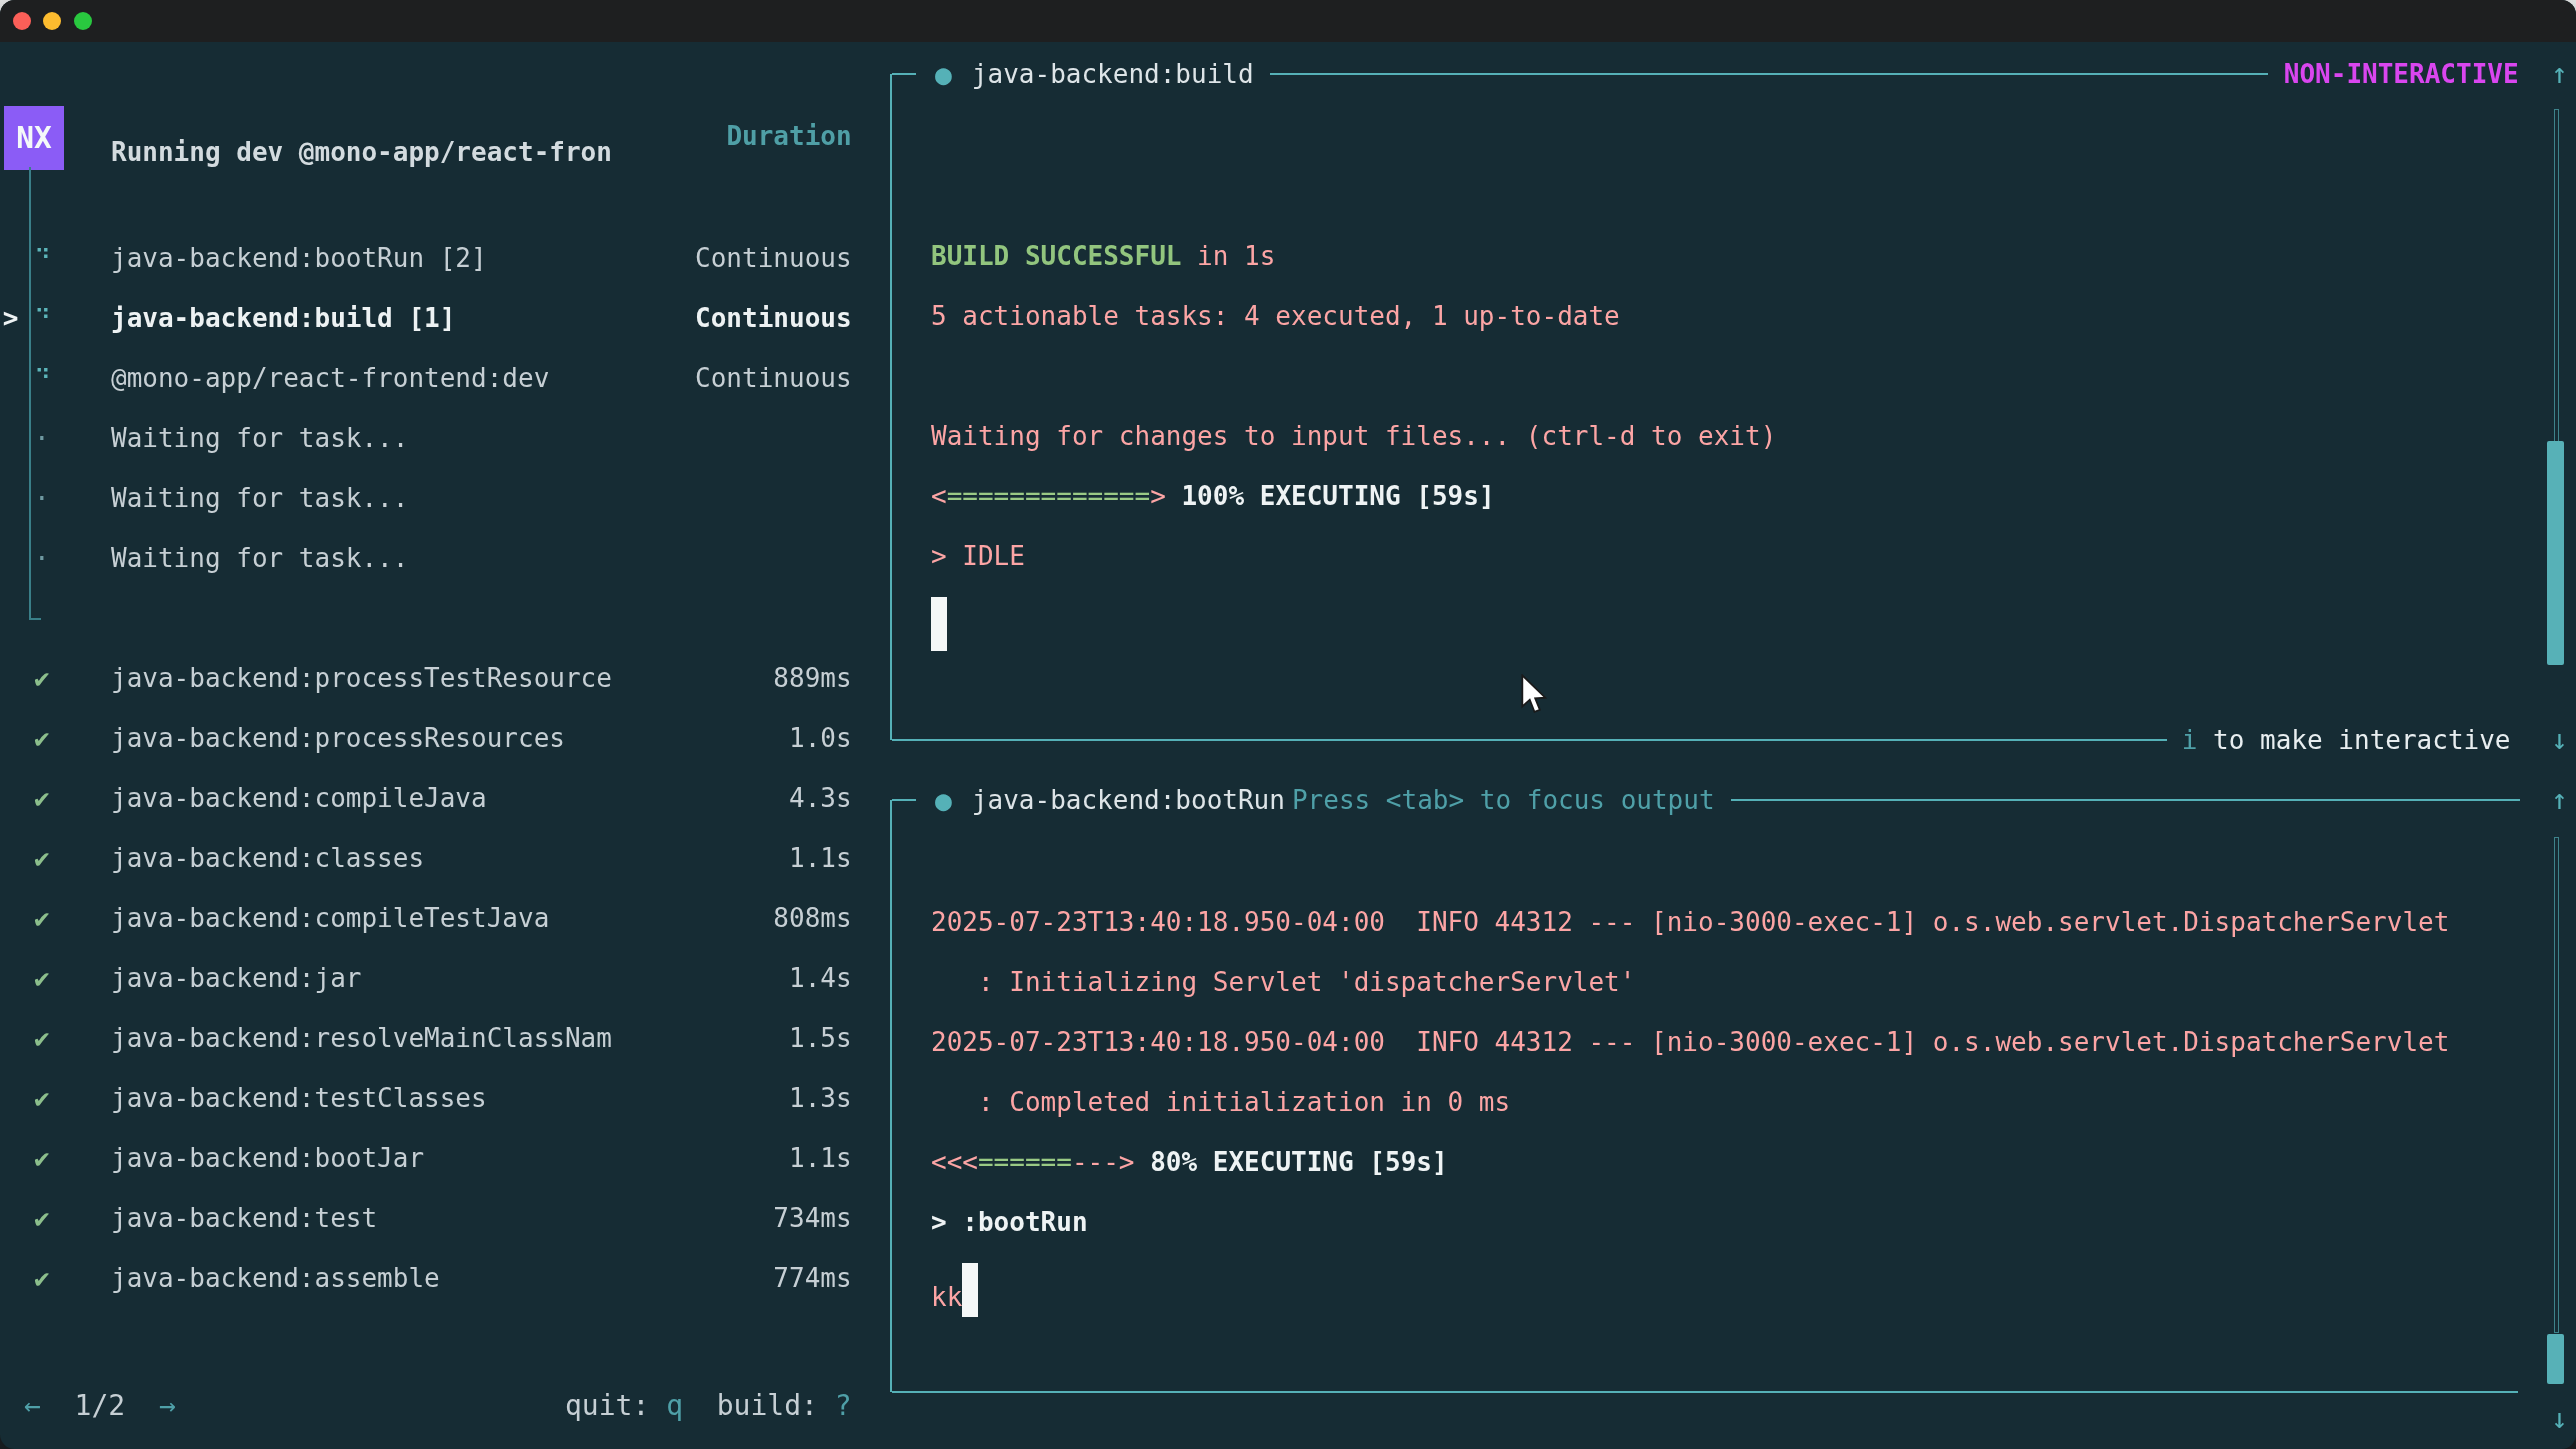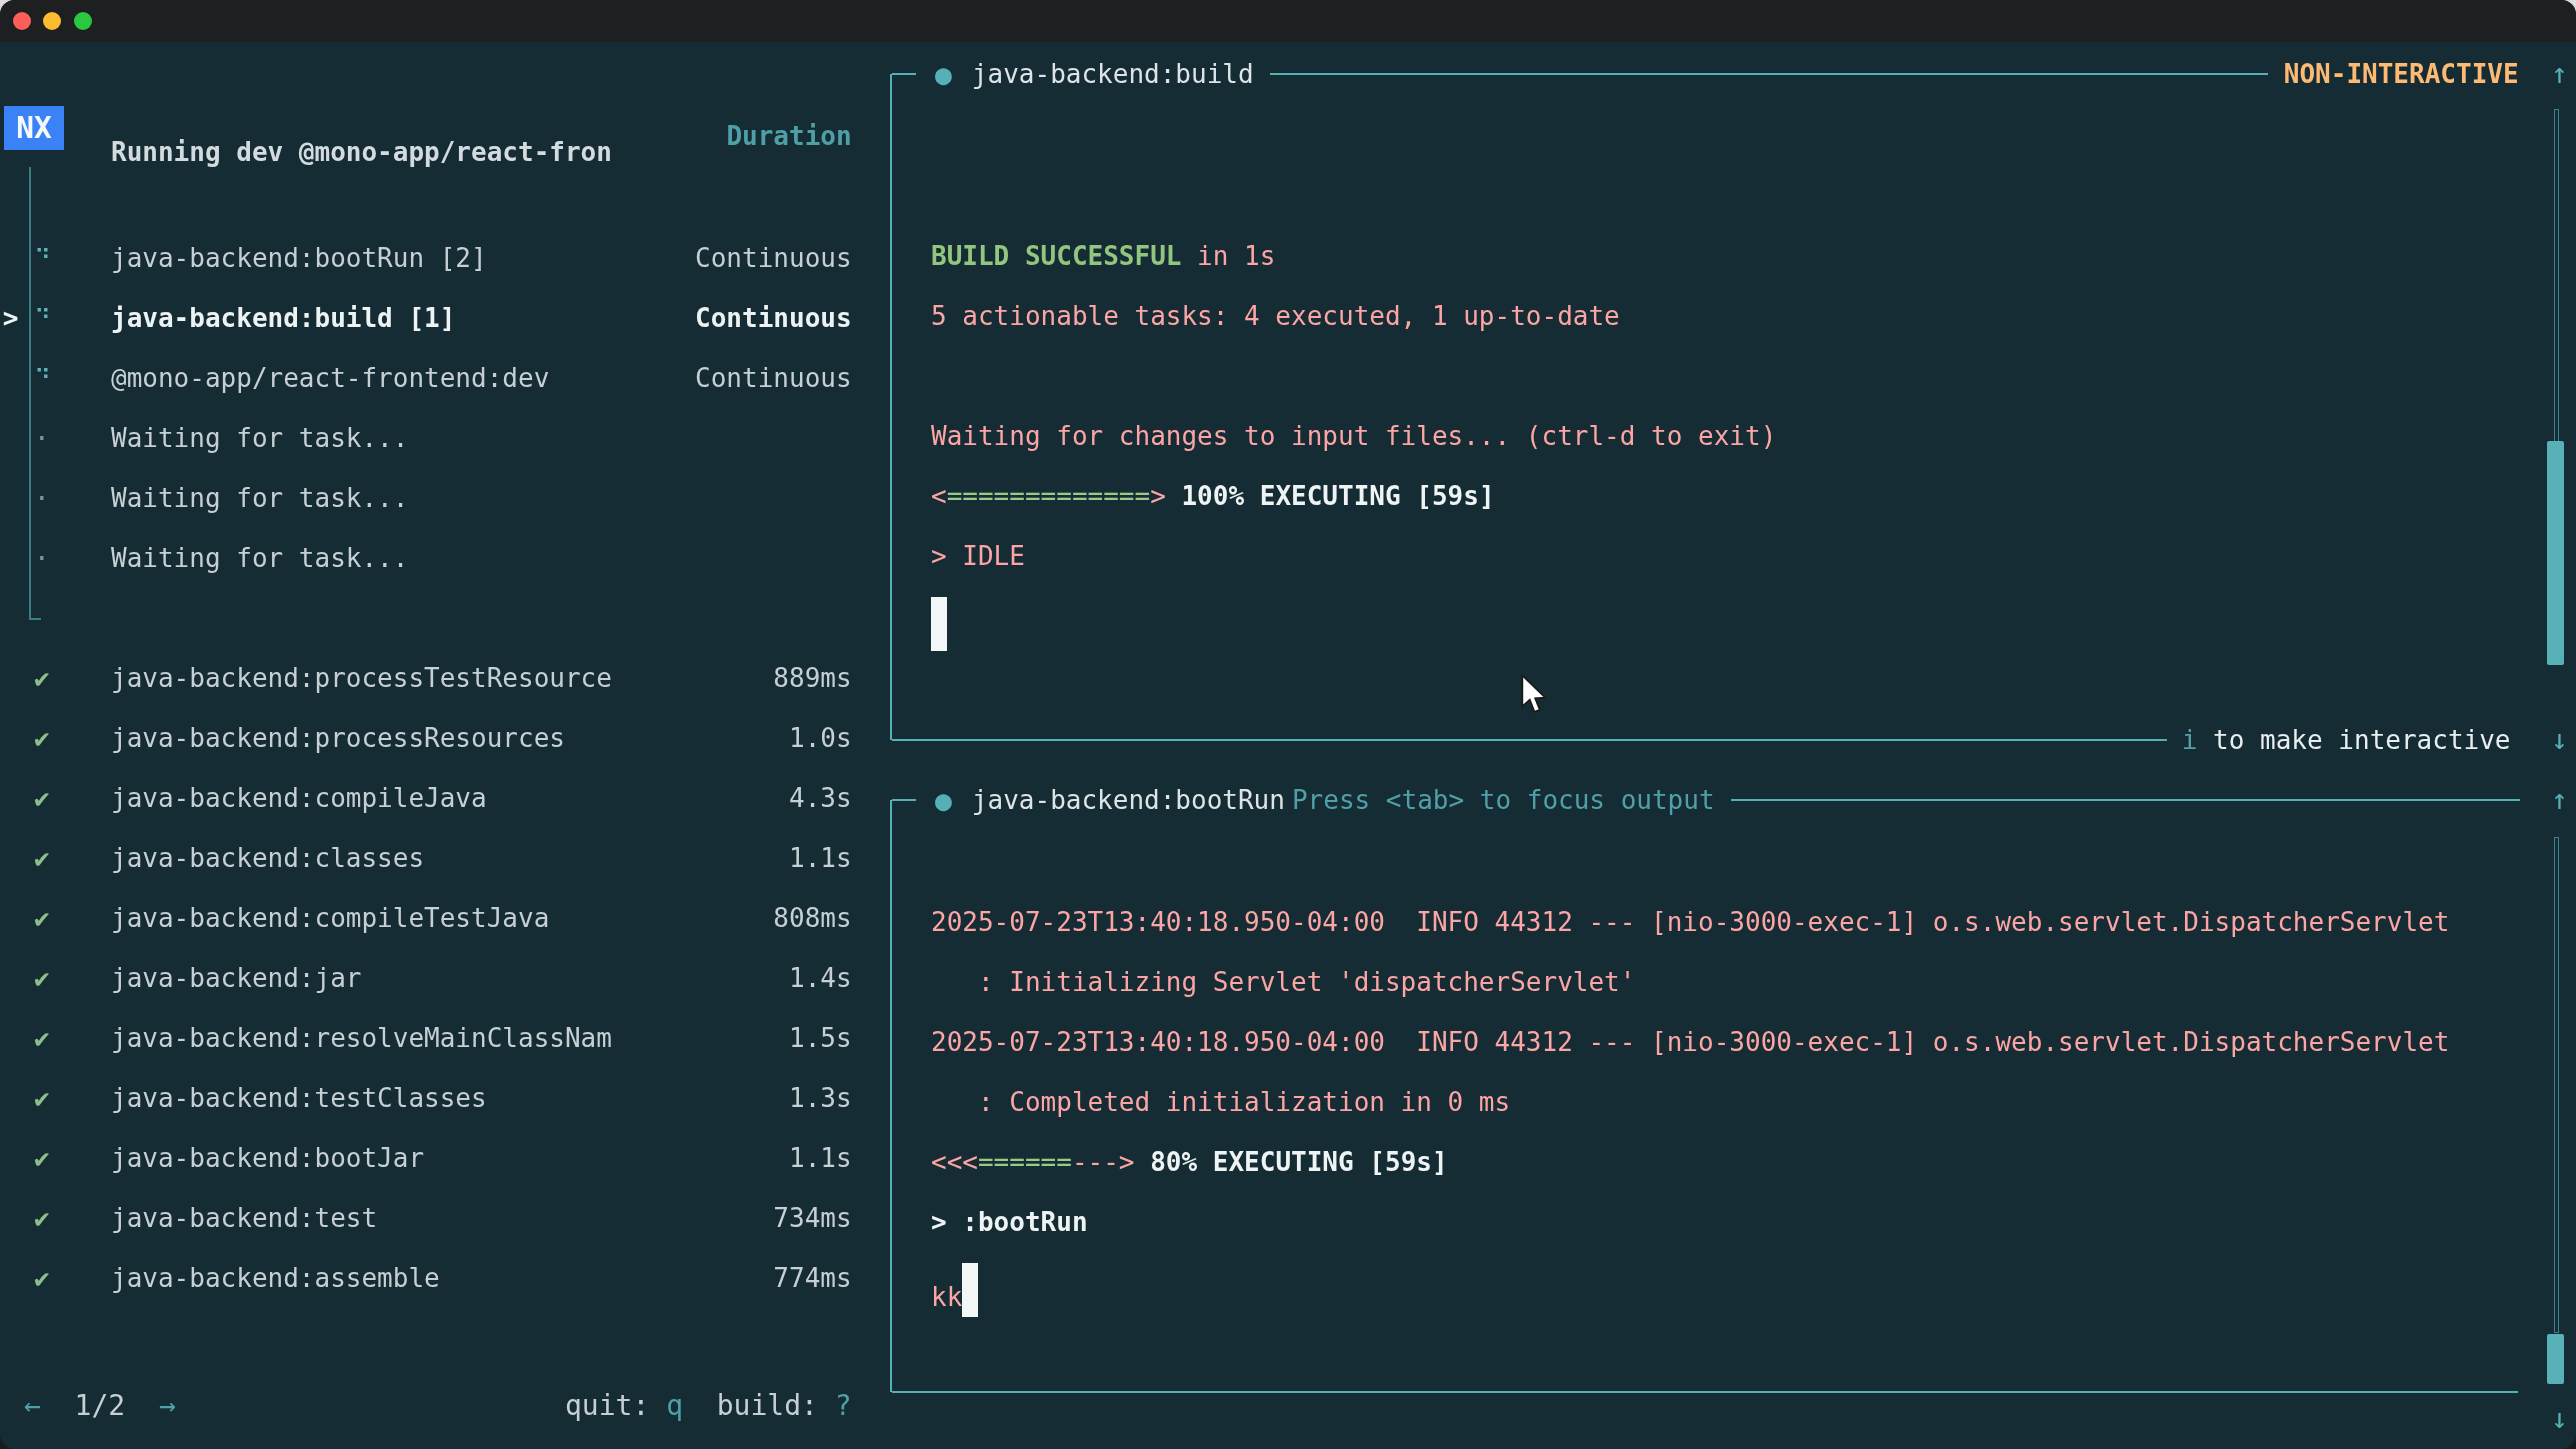--- a/index.html
+++ b/index.html
@@ -24,21 +24,21 @@
   .t{font-size:26px;line-height:60px;white-space:pre;color:#c6cfd4;}
   .seg-default{color:#fca5a5;}
   .seg-strong{color:#eef3f4;font-weight:700;margin-top:36px;}
   .seg-success{color:#92c57e;font-weight:700;}
   .seg-green{color:#9aca85;}
   .seg-cursor{display:inline-block;width:16px;height:54px;background:#f4f7f7;position:relative;top:10.7px;}
 
   
   .sidebar{position:absolute;left:0;top:42px;width:865px;bottom:0;}
   .nx-logo{
-    position:absolute;left:4px;top:64px;width:60px;height:44px;background:#3b82f6;
+    position:absolute;left:4px;top:64px;width:60px;height:64px;background:#8b5cf6;
     color:#f4f9f9;font-size:29.5px;font-weight:700;display:flex;align-items:center;justify-content:center;
   }
   .sidebar-header{position:absolute;left:0;top:64px;width:865px;height:60px;}
   .sidebar-title{position:absolute;left:111px;top:16px;font-size:26px;line-height:60px;font-weight:700;color:#d3dbdf;white-space:pre;}
   .duration-head{position:absolute;right:13.4px;top:0;font-size:26px;line-height:60px;font-weight:700;color:#4f9fa6;}
   .tree-line{position:absolute;left:29px;top:125px;width:2px;height:452px;background:#3a7f88;}
   .tree-foot{position:absolute;left:29px;top:576px;width:12px;height:2px;background:#3a7f88;}
   .tasks{position:absolute;left:0;top:186px;width:865px;}
   .task-row{position:relative;height:60px;display:flex;align-items:center;}
   .task-row .marker{position:absolute;left:2.7px;font-size:26px;color:#eef3f4;font-weight:700;}
@@ -59,21 +59,21 @@
   .sidebar-footer .lbl{color:#c6cfd4;white-space:pre;}
 
   
   .panel{position:absolute;left:890px;right:0;border-left:2px solid #55b1b7;}
   .panel-header{position:absolute;top:-30px;left:0;right:0;height:60px;display:flex;align-items:center;}
   .panel-header .stub{width:24px;height:2px;background:#55b1b7;}
   .panel-header .dot{color:#55b1b7;font-size:28px;margin-left:19px;}
   .panel-header .ptitle{margin-left:20px;font-size:26px;color:#dde4e7;white-space:pre;}
   .panel-header .phint{margin-left:7px;font-size:26px;color:#4fa0a8;white-space:pre;}
   .panel-header .hline{flex:1;height:2px;background:#55b1b7;margin:0 16px;}
-  .panel-header .pmode{font-size:26px;font-weight:700;color:#fdba74;margin-right:17.4px;white-space:pre;}
+  .panel-header .pmode{font-size:26px;font-weight:700;color:#d946ef;margin-right:17.4px;white-space:pre;}
   .panel-header .harrow-space{width:40px;}
   .parrow{position:absolute;right:8px;font-size:28px;color:#55b1b7;line-height:60px;}
   .parrow.up{top:-30px;}
   .panel-footer{position:absolute;bottom:-30px;left:0;right:0;height:60px;display:flex;align-items:center;}
   .panel-footer .hline{height:2px;background:#55b1b7;}
   .panel-footer .fhint{font-size:26px;white-space:pre;margin:0 14.8px;}
   .panel-footer .fhint .key{color:#4fa0a8;}
   .panel-footer .fhint .lbl{color:#e8eef0;}
   .panel-footer .farrow-space{width:39px;}
   .plines{position:absolute;left:39px;top:32px;right:67px;}

